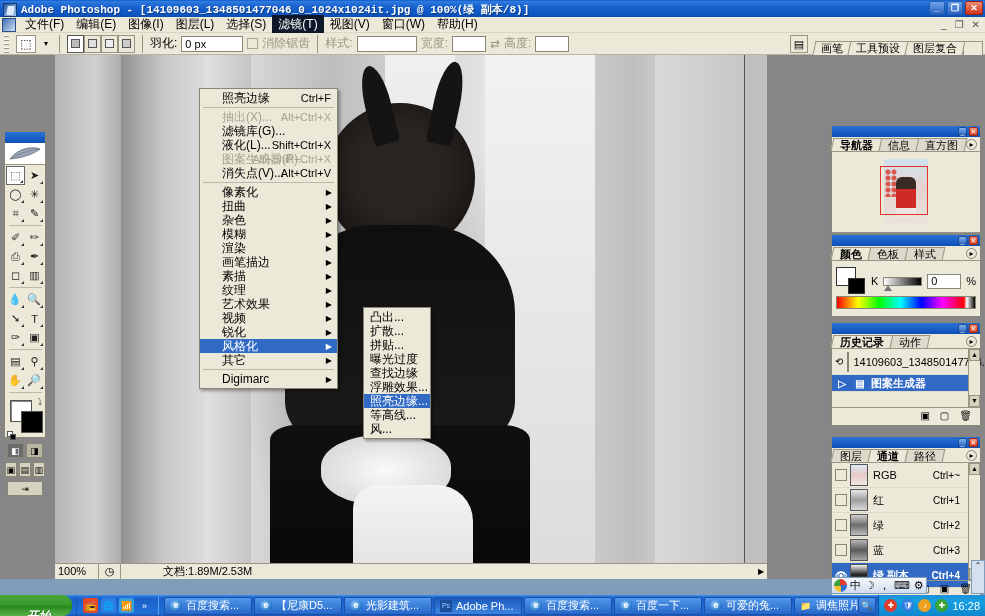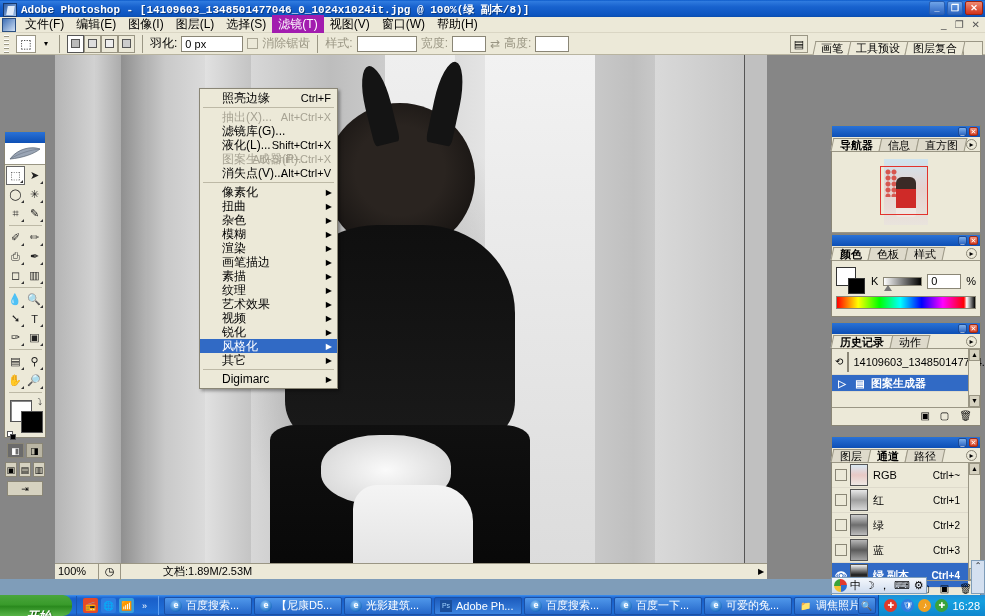--- a/index.html
+++ b/index.html
@@ -40,21 +40,21 @@
   .menubar {
     position:absolute; left:0; top:17px; width:985px; height:16px;
     background:#ece9d8; display:flex; align-items:center; padding-left:2px;
     border-bottom:1px solid #dad6c4;
   }
   .menubar .psicon{
     width:14px;height:14px;margin-right:3px;
     background:linear-gradient(135deg,#3e6fb5,#cfe0f5); border:1px solid #2b4f82;
   }
   .menu-item{ padding:1px 6px; font-size:12px; color:#000; white-space:nowrap; }
-  .menu-item.active{ background:#a21caf; color:#fff; }
+  .menu-item.active{ background:#0f172a; color:#fff; }
 
   
   .optionsbar{
     position:absolute; left:0; top:33px; width:985px; height:22px;
     background:#ece9d8; border-bottom:1px solid #b8b4a0;
     display:flex; align-items:center; gap:4px; padding-left:4px;
   }
   .grip{ width:5px; height:18px; background:
       repeating-linear-gradient(to bottom,#fff 0 1px,#9a9684 1px 2px,transparent 2px 4px);
       margin-right:3px;}
@@ -731,20 +731,31 @@
         <div class="mrow">
           <span>其它</span>
           <span class="sub">▶</span>
         </div>
         <div class="msep"></div>
         <div class="mrow">
           <span>Digimarc</span>
           <span class="sub">▶</span>
         </div>
       </div>
+    <div class="menupanel" id="style-submenu">
+        <div class="mrow">凸出...</div>
+        <div class="mrow">扩散...</div>
+        <div class="mrow">拼贴...</div>
+        <div class="mrow">曝光过度</div>
+        <div class="mrow">查找边缘</div>
+        <div class="mrow">浮雕效果...</div>
+        <div class="mrow hl">照亮边缘...</div>
+        <div class="mrow">等高线...</div>
+        <div class="mrow">风...</div>
+      </div>
 
   </div>
 
   <div class="imebar">
     <div class="ime-logo"></div>
     <div id="ime-items" style="display:flex;gap:4px;align-items:center">
         <div>中</div>
         <div>☽</div>
         <div>，</div>
         <div>⌨</div>

